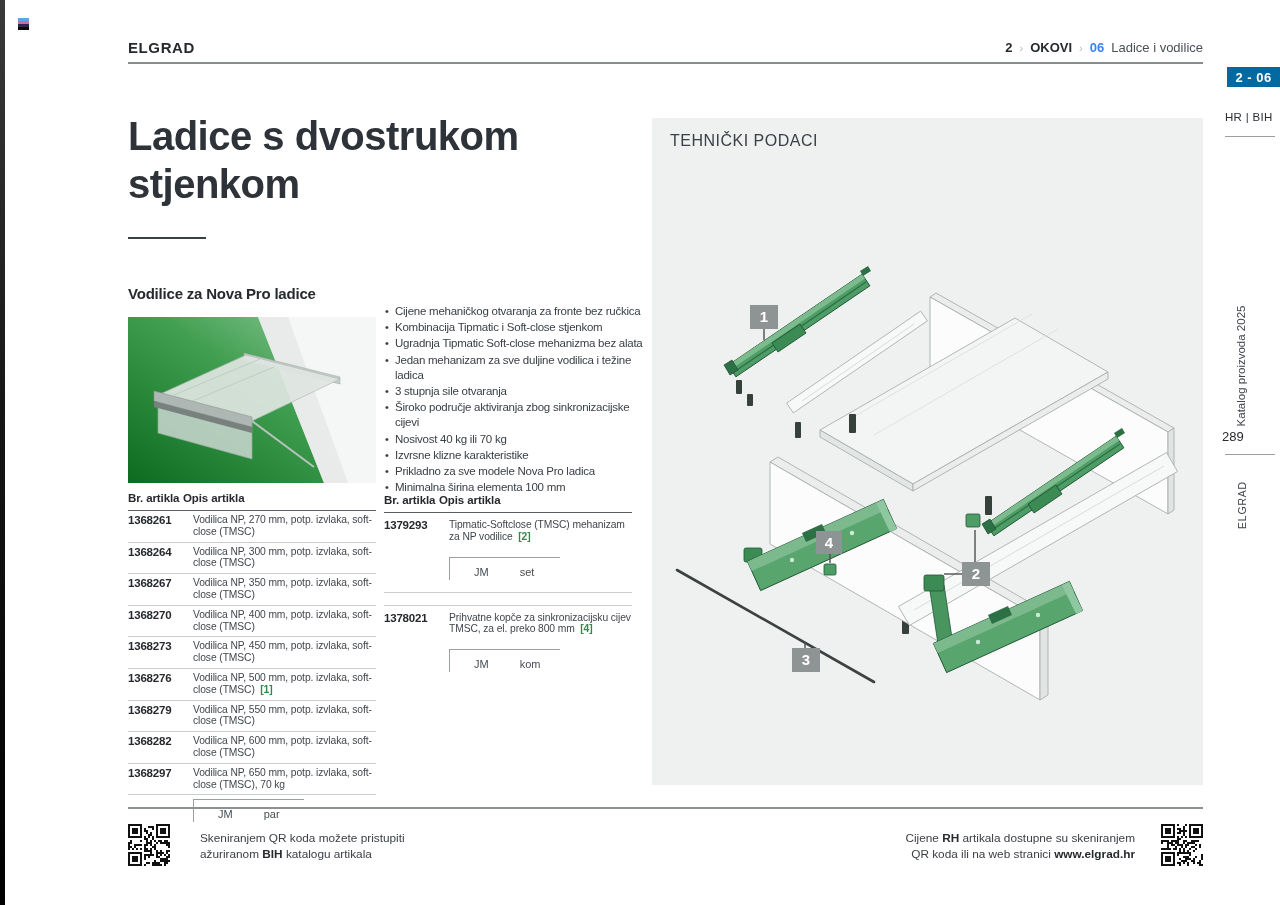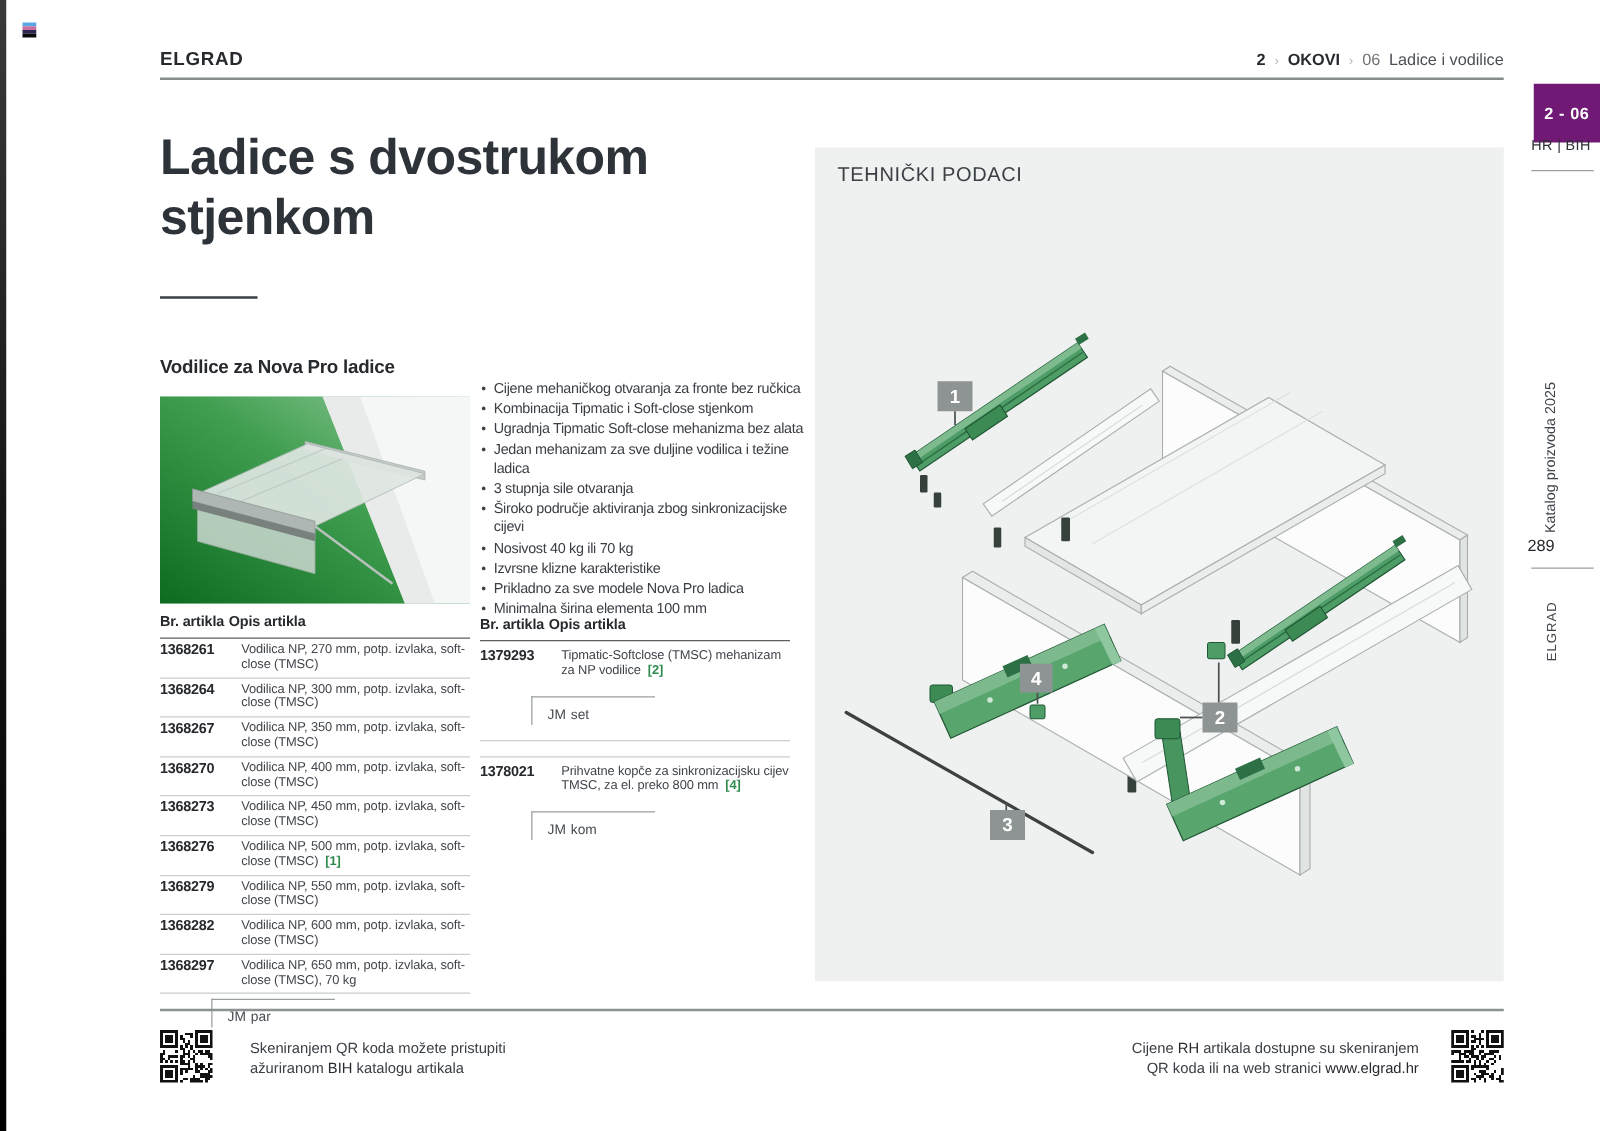--- a/index.html
+++ b/index.html
@@ -10,38 +10,38 @@
   
   #edge-strip{left:0;top:0;width:5px;height:905px;background:linear-gradient(180deg,#3a3a3a 0%,#161616 45%,#000 100%)}
   #print-mark{left:18px;top:18px;width:11px;height:13px}
   #print-mark div{height:3px}
 
   
   #brand{left:128px;top:39px;font-size:15px;font-weight:bold;letter-spacing:.6px;color:#26292d}
   #breadcrumb{top:40px;right:77px;font-size:13px;display:flex;gap:7px;align-items:baseline;color:#2b3036}
   #breadcrumb .b{font-weight:bold;color:#26292d}
   #breadcrumb .sep{color:#b4b9b9;font-size:11px}
-  #breadcrumb .n3{color:#737373;font-weight:400}
+  #breadcrumb .n3{color:#3b82f6;font-weight:700}
   #breadcrumb .l3{color:#4a4f54}
   #header-rule{left:128px;top:62px;width:1075px;height:2px;background:#878c8d}
 
   
-  #tab-badge{left:1227px;top:67px;width:53px;height:47px;background:#701a75;color:#fff;font-size:13px;
+  #tab-badge{left:1227px;top:67px;width:53px;height:20px;background:#0369a1;color:#fff;font-size:13px;
              font-weight:bold;display:flex;align-items:center;justify-content:center;letter-spacing:.5px}
   #lang-badge{left:1225px;top:111px;font-size:11.5px;color:#2b3036;letter-spacing:.3px}
   #side-line-1{left:1225px;top:136px;width:50px;height:1px;background:#9aa0a0}
   #side-vert-top{left:1168px;top:358px;width:150px;height:16px;transform:rotate(-90deg);
                  text-align:center;font-size:11.5px;color:#3f444a;white-space:nowrap}
   #page-number{left:1222px;top:429px;width:42px;font-size:13px;color:#26292d}
   #side-line-2{left:1225px;top:454px;width:50px;height:1px;background:#9aa0a0}
   #side-vert-bottom{left:1203px;top:498px;width:80px;height:14px;transform:rotate(-90deg);
                     text-align:center;font-size:10.5px;letter-spacing:.8px;color:#3f444a;white-space:nowrap}
 
   
-  #title{left:128px;top:102px;font-size:40px;line-height:48px;font-weight:bold;color:#2d3338;letter-spacing:-.5px}
+  #title{left:128px;top:112px;font-size:40px;line-height:48px;font-weight:bold;color:#2d3338;letter-spacing:-.5px}
   #title-underline{left:128px;top:237px;width:78px;height:2px;background:#3a4045}
   #section-heading{left:128px;top:285px;font-size:15px;font-weight:bold;color:#26292d;letter-spacing:-.2px}
 
   
   #product-photo{left:128px;top:317px;width:248px;height:166px}
 
   
   #features{left:384px;top:304px;width:266px}
   #features ul{list-style:none;margin:0;padding:0}
   #features li{position:relative;padding-left:11px;font-size:11.5px;line-height:15.2px;
@@ -51,40 +51,40 @@
   
   .art-table{width:248px}
   .thead{display:flex;padding-bottom:6px;border-bottom:1px solid #5a5f63}
   .colh{font-size:11.5px;font-weight:bold;color:#26292d;letter-spacing:-.1px}
   .c1{width:55px}
   .trow{display:flex;padding:3px 0 4px;border-bottom:1px solid #c9cdcc}
   .rrow{display:flex;padding:6px 0 2px}
   .sku{width:65px;font-weight:bold;font-size:11.5px;color:#26292d;letter-spacing:-.2px}
   .desc{flex:1;font-size:10.3px;line-height:11.8px;color:#41464c;letter-spacing:-.1px}
   .ref{color:#2e8a4c;font-weight:bold}
-  .jmbox{margin-left:41px;margin-top:4px;width:86px;border-top:1px solid #9aa0a0;border-left:1px solid #9aa0a0;
-         padding:8px 0 2px 12px;display:flex;gap:4px;font-size:11px;color:#474c52}
+  .jmbox{margin-left:65px;margin-top:4px;width:86px;border-top:1px solid #9aa0a0;border-left:1px solid #9aa0a0;
+         padding:8px 0 2px 24px;display:flex;gap:31px;font-size:11px;color:#474c52}
   .sepline{border-top:1px solid #c9cdcc;margin-top:12px}
   #left-table{left:128px;top:492px}
   #right-table{left:384px;top:494px}
   #right-table .jmbox{margin-top:12px}
 
   
   #tech-panel{left:652px;top:118px;width:551px;height:667px;background:#eff1f0}
   #tech-heading{left:18px;top:14px;font-size:16px;letter-spacing:.5px;color:#3b4046}
   #tech-drawing{left:0;top:0;width:551px;height:667px}
 
   
   #footer-rule{left:128px;top:807px;width:1075px;height:2px;background:#8b9091}
   .qr{width:42px;height:42px}
   #qr-left{left:128px;top:824px}
   #qr-right{left:1161px;top:824px}
   #footer-left-text{left:200px;top:830px;font-size:11.8px;line-height:16px;color:#3b4046}
   #footer-right-text{right:145px;top:830px;font-size:11.8px;line-height:16px;color:#3b4046;text-align:right}
-  .fb{font-weight:normal;color:#26292d}
+  .fb{font-weight:bold;color:#26292d}
 </style>
 </head>
 <body>
 
 <div id="page">
 
   <div class="abs" id="edge-strip"></div>
   <div class="abs" id="print-mark">
     <div style="background:#5aa7e8"></div>
     <div style="background:#c96fa0"></div>

